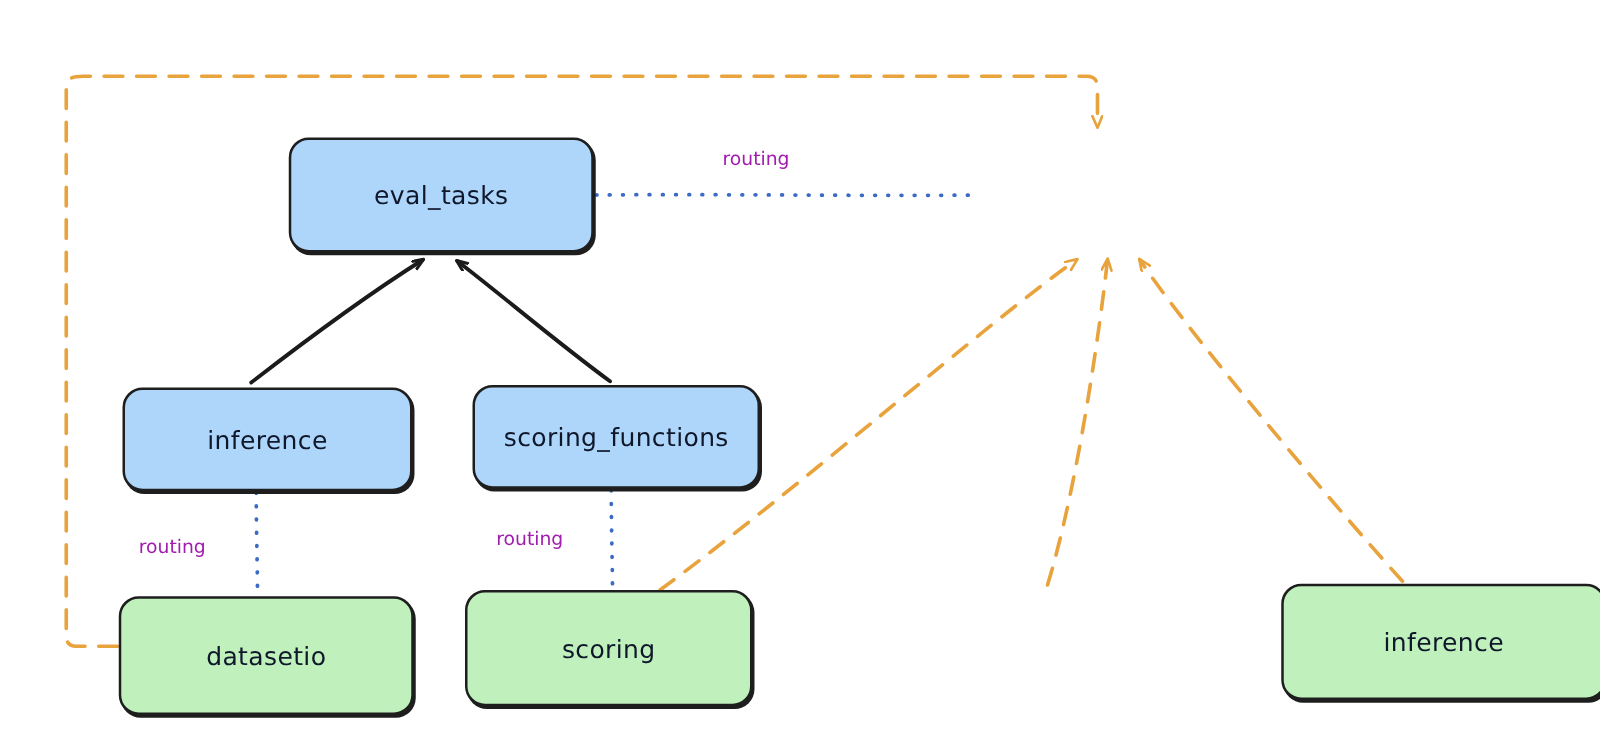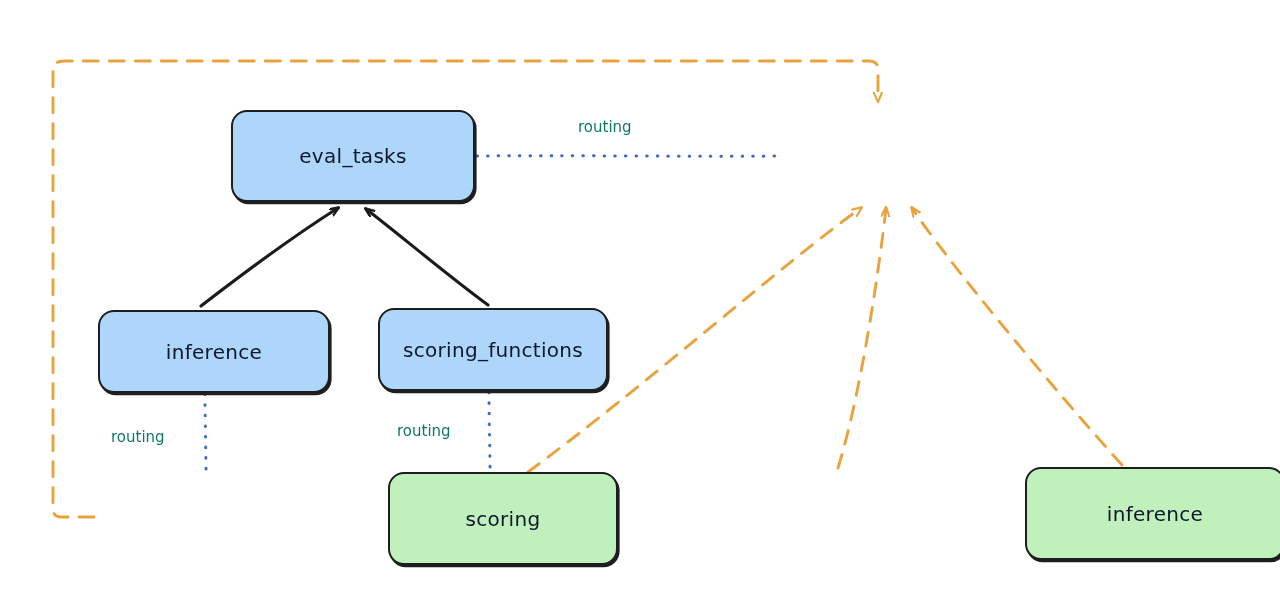--- a/index.html
+++ b/index.html
@@ -42,21 +42,21 @@
     letter-spacing: 0.3px;
     white-space: nowrap;
   }
   .node.blue  { background: #aed5fa; }
   .node.green { background: #c0f0bc; }
 
   .edge-label {
     position: absolute;
     font-family: "DejaVu Sans", sans-serif;
     font-size: 15px;
-    color: #0f766e;
+    color: #a21caf;
     white-space: nowrap;
   }
 </style>
 </head>
 <body>
 
 <div id="canvas">
 
   <svg id="edges" viewBox="0 0 1280 596" xmlns="http://www.w3.org/2000/svg">
     <defs>
@@ -113,22 +113,25 @@
 
 
   <div class="node blue" style="left:98px; top:310px; width:232px; height:83px;">
     <span class="node-label">inference</span>
   </div>
 
   <div class="node blue" style="left:378px; top:308px; width:230px; height:83px;">
     <span class="node-label">scoring_functions</span>
   </div>
 
+  <div class="node green" style="left:95px; top:477px; width:236px; height:95px;">
+    <span class="node-label">datasetio</span>
+  </div>
 
-  <div class="node green" style="left:388px; top:472px; width:230px; height:93px;">
+  <div class="node green" style="left:372px; top:472px; width:230px; height:93px;">
     <span class="node-label">scoring</span>
   </div>
 
 
   <div class="node green" style="left:1025px; top:467px; width:260px; height:93px;justify-content:center;">
     <span class="node-label">inference</span>
   </div>
 
   <div class="edge-label" style="left:578px; top:118px;">routing</div>
 

